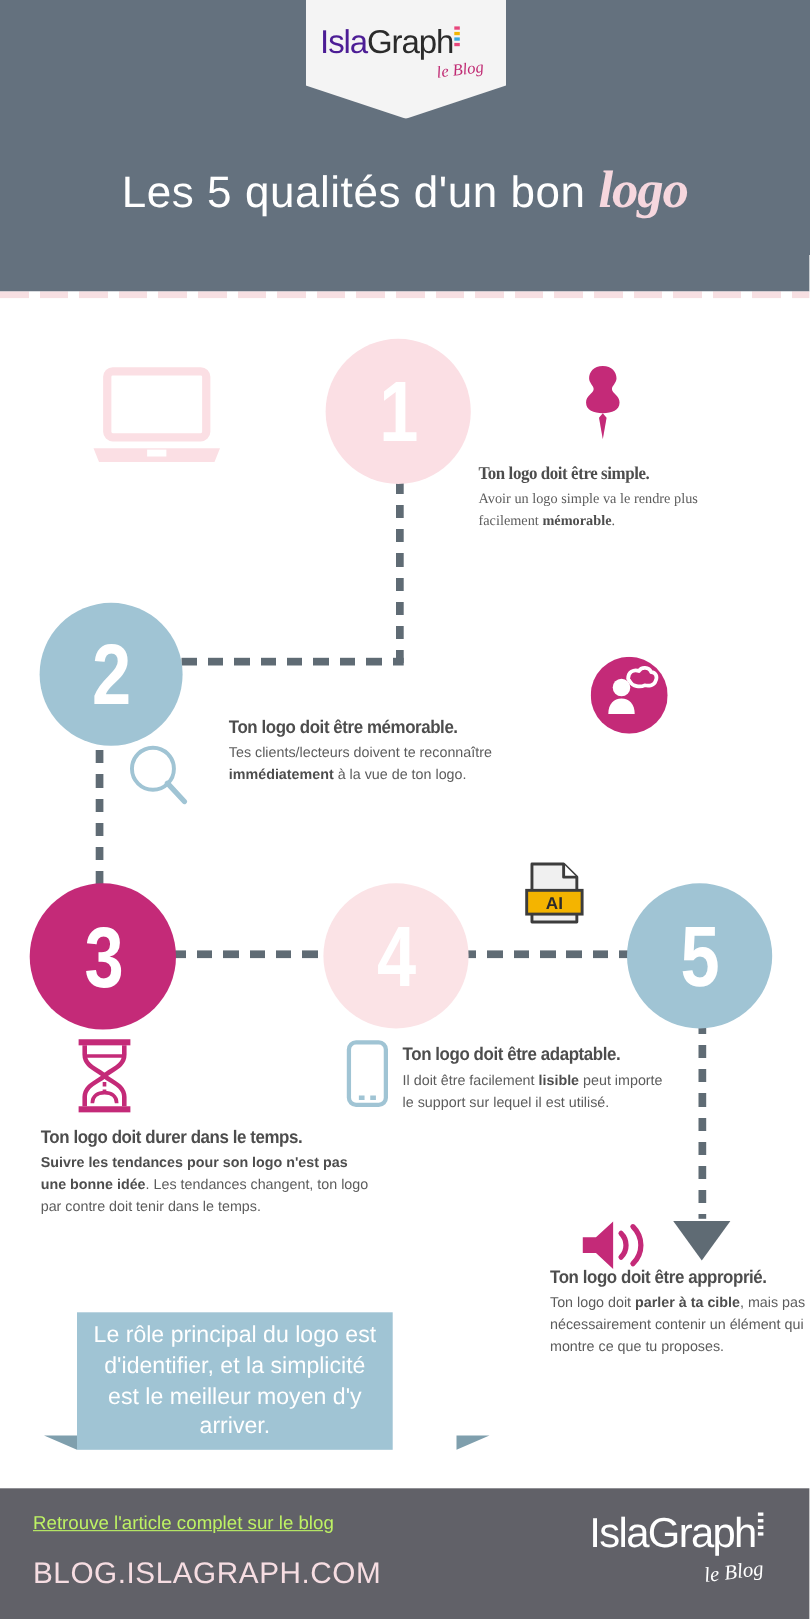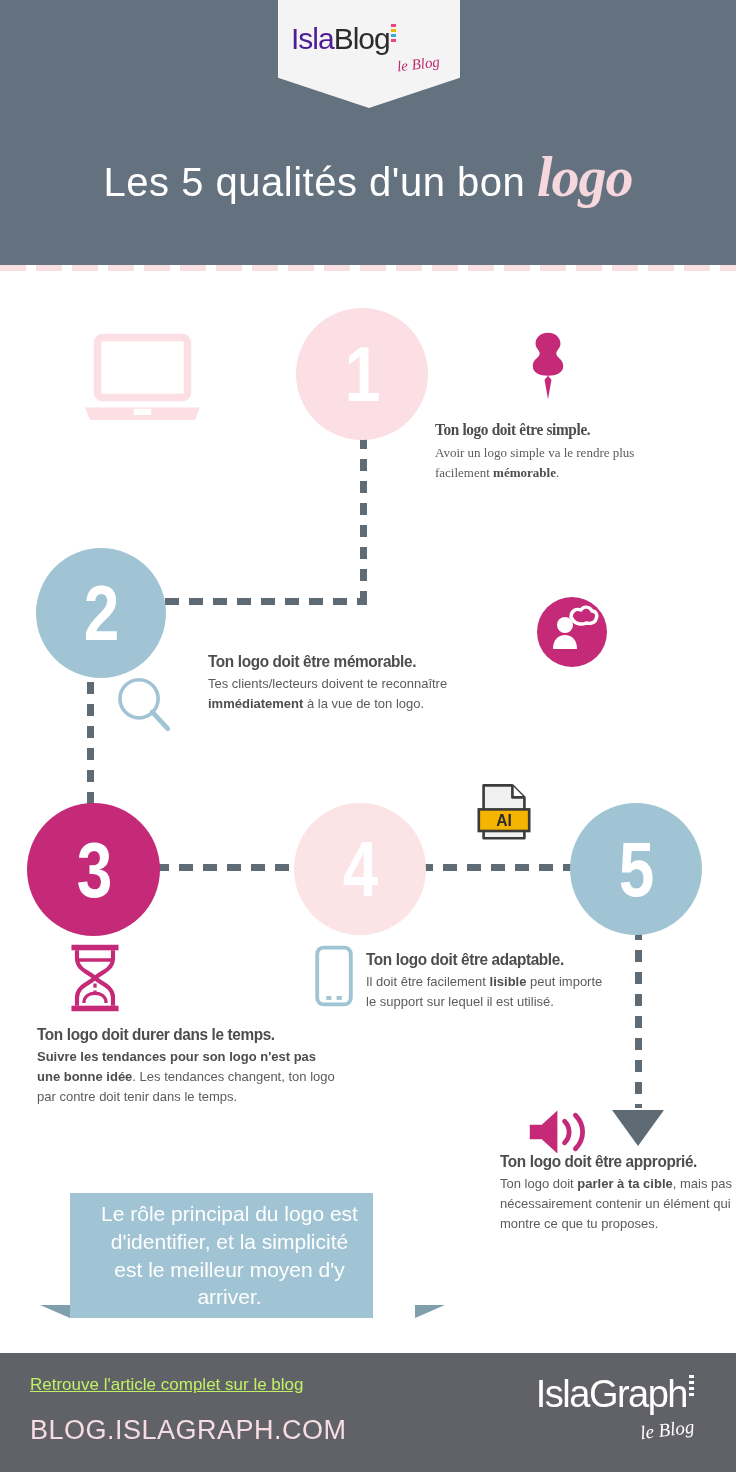--- a/index.html
+++ b/index.html
@@ -46,21 +46,21 @@
     font-style:italic;font-size:15px;color:#c02a73;
     transform:rotate(-7deg);
   }
   .head-title{
     position:absolute;left:0;top:145px;width:736px;text-align:center;
     color:#ffffff;font-size:40px;font-weight:400;letter-spacing:0.5px;
     white-space:nowrap;
   }
   .head-title .accent{
     color:#f6d7de;font-family:"Liberation Serif", serif;
-    font-style:italic;font-weight:700;font-size:56px;letter-spacing:-1px;
+    font-style:italic;font-weight:700;font-size:48px;letter-spacing:-1px;
   }
 
   
   .dash-v{
     position:absolute;width:7px;
     background:repeating-linear-gradient(to bottom,#5f6b74 0px,#5f6b74 12px,rgba(0,0,0,0) 12px,rgba(0,0,0,0) 22px);
   }
   .dash-h{
     position:absolute;height:7px;
     background:repeating-linear-gradient(to right,#5f6b74 0px,#5f6b74 14px,rgba(0,0,0,0) 14px,rgba(0,0,0,0) 24px);
@@ -93,21 +93,20 @@
     margin:0;font-size:13px;line-height:1.55;color:#5c5c5c;font-weight:400;
   }
   .tb p b{font-weight:700;color:#4d4d4d;}
 
   
   .quote{
     position:absolute;left:70px;top:1193px;width:287px;height:125px;
     background:#a0c4d4;
     display:flex;align-items:center;justify-content:center;
     text-align:center;
-    padding-left:16px;
   }
   .quote span{
     color:#ffffff;font-size:21px;line-height:1.32;font-weight:400;
     padding:0 14px;display:block;
   }
   .quote-tail-l{
     position:absolute;left:40px;top:1305px;width:0;height:0;
     border-top:13px solid #7f9fad;border-left:30px solid transparent;
   }
   .quote-tail-r{
@@ -145,21 +144,21 @@
 </head>
 <body>
 
 <div class="page">
 
   <div class="header"></div>
   <div class="header-divider"></div>
 
   <div class="logo-banner">
     <div class="logo-wrap">
-      <div class="logo-main"><span class="logo-isla">Isla</span><span class="logo-graph">Blog</span><span class="logo-dots"><i style="background:#e8467c"></i><i style="background:#f2b705"></i><i style="background:#3aa9dd"></i><i style="background:#e8467c"></i></span></div>
+      <div class="logo-main"><span class="logo-isla">Isla</span><span class="logo-graph">Graph</span><span class="logo-dots"><i style="background:#e8467c"></i><i style="background:#f2b705"></i><i style="background:#3aa9dd"></i><i style="background:#e8467c"></i></span></div>
       <div class="logo-sub">le Blog</div>
     </div>
   </div>
 
   <div class="head-title"><span>Les 5 qualités d'un bon</span> <span class="accent">logo</span></div>
 
   <div class="dash-v" style="left:360px;top:437px;height:168px;"></div>
   <div class="dash-h" style="left:165px;top:598px;width:202px;"></div>
 
   <div class="dash-v" style="left:87px;top:660px;height:145px;"></div>

